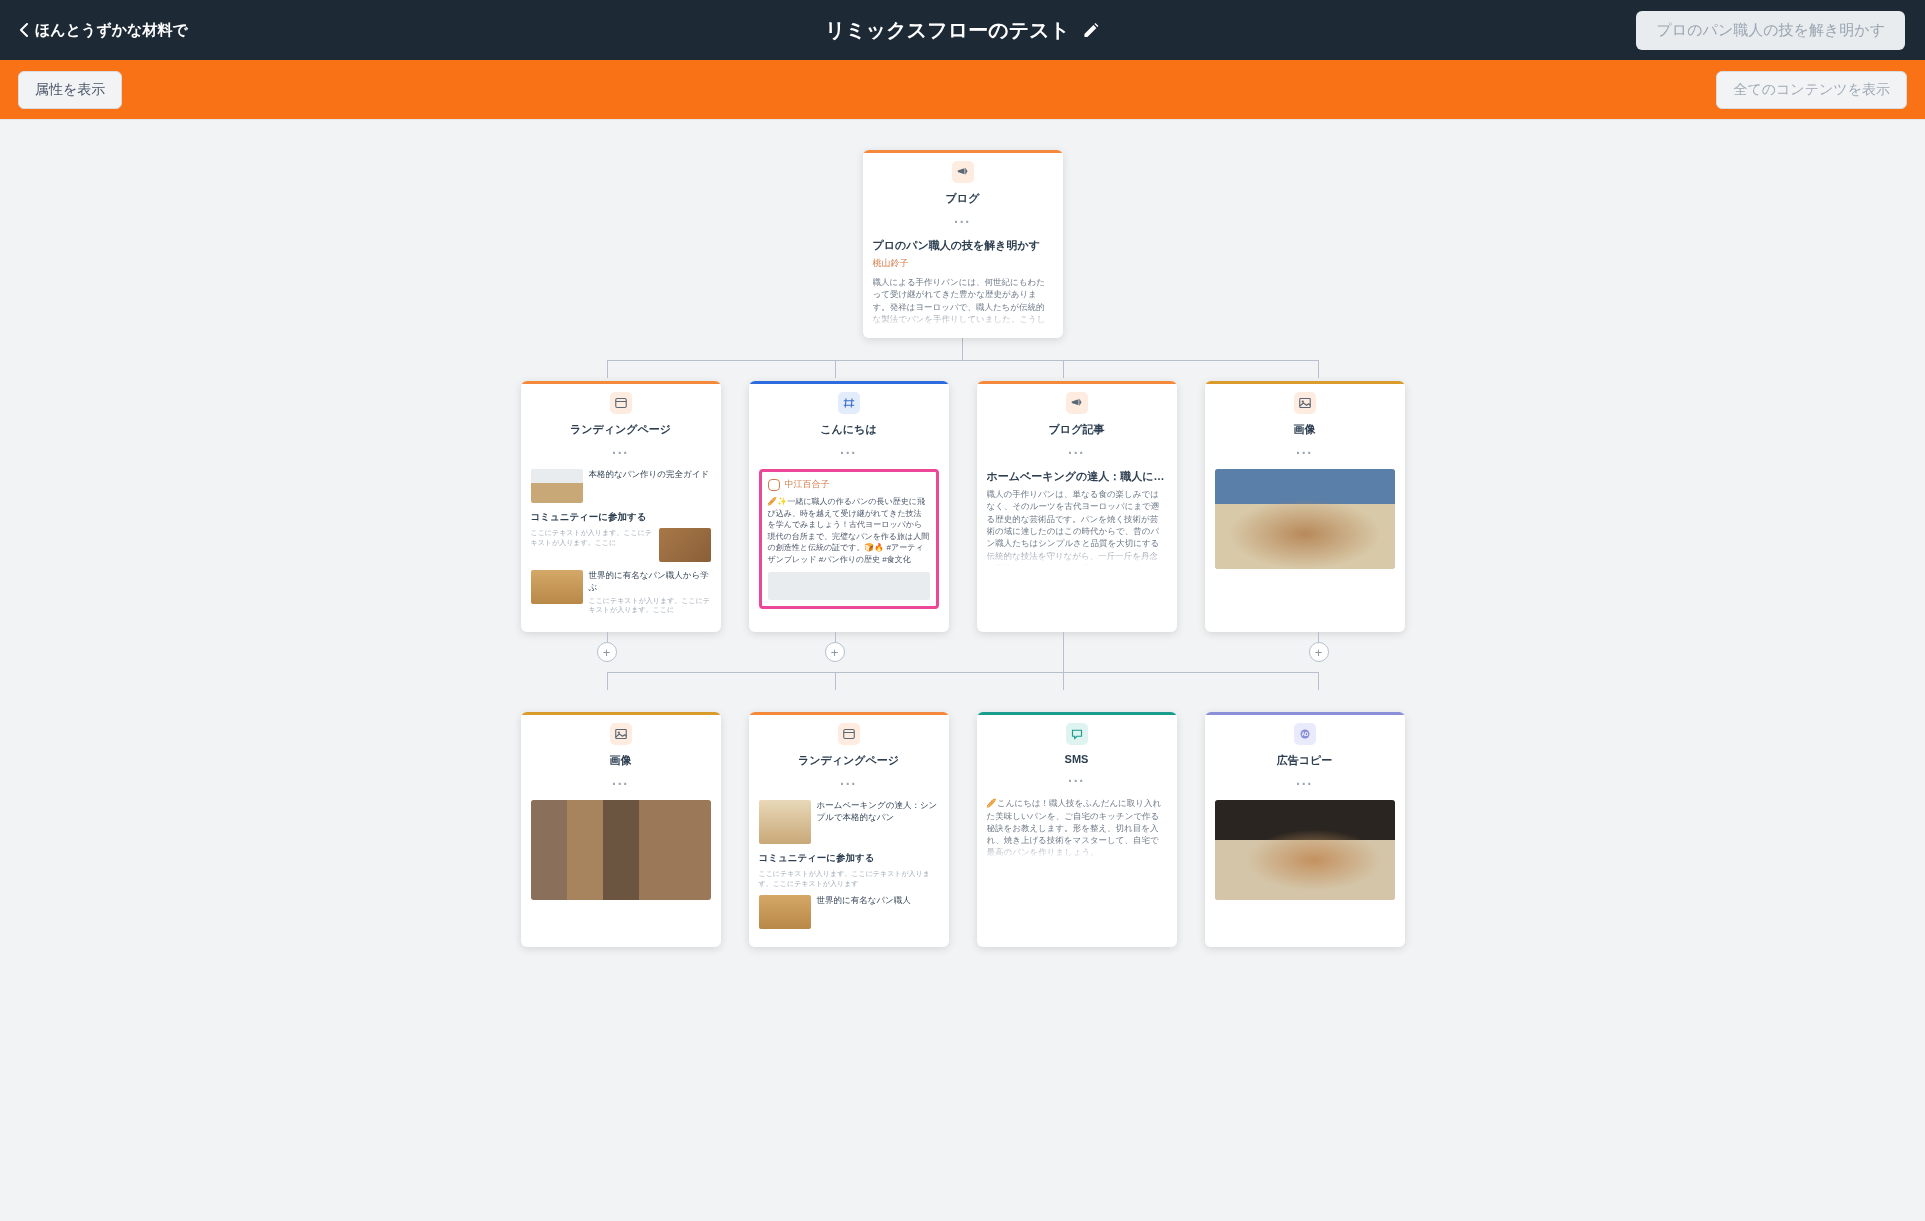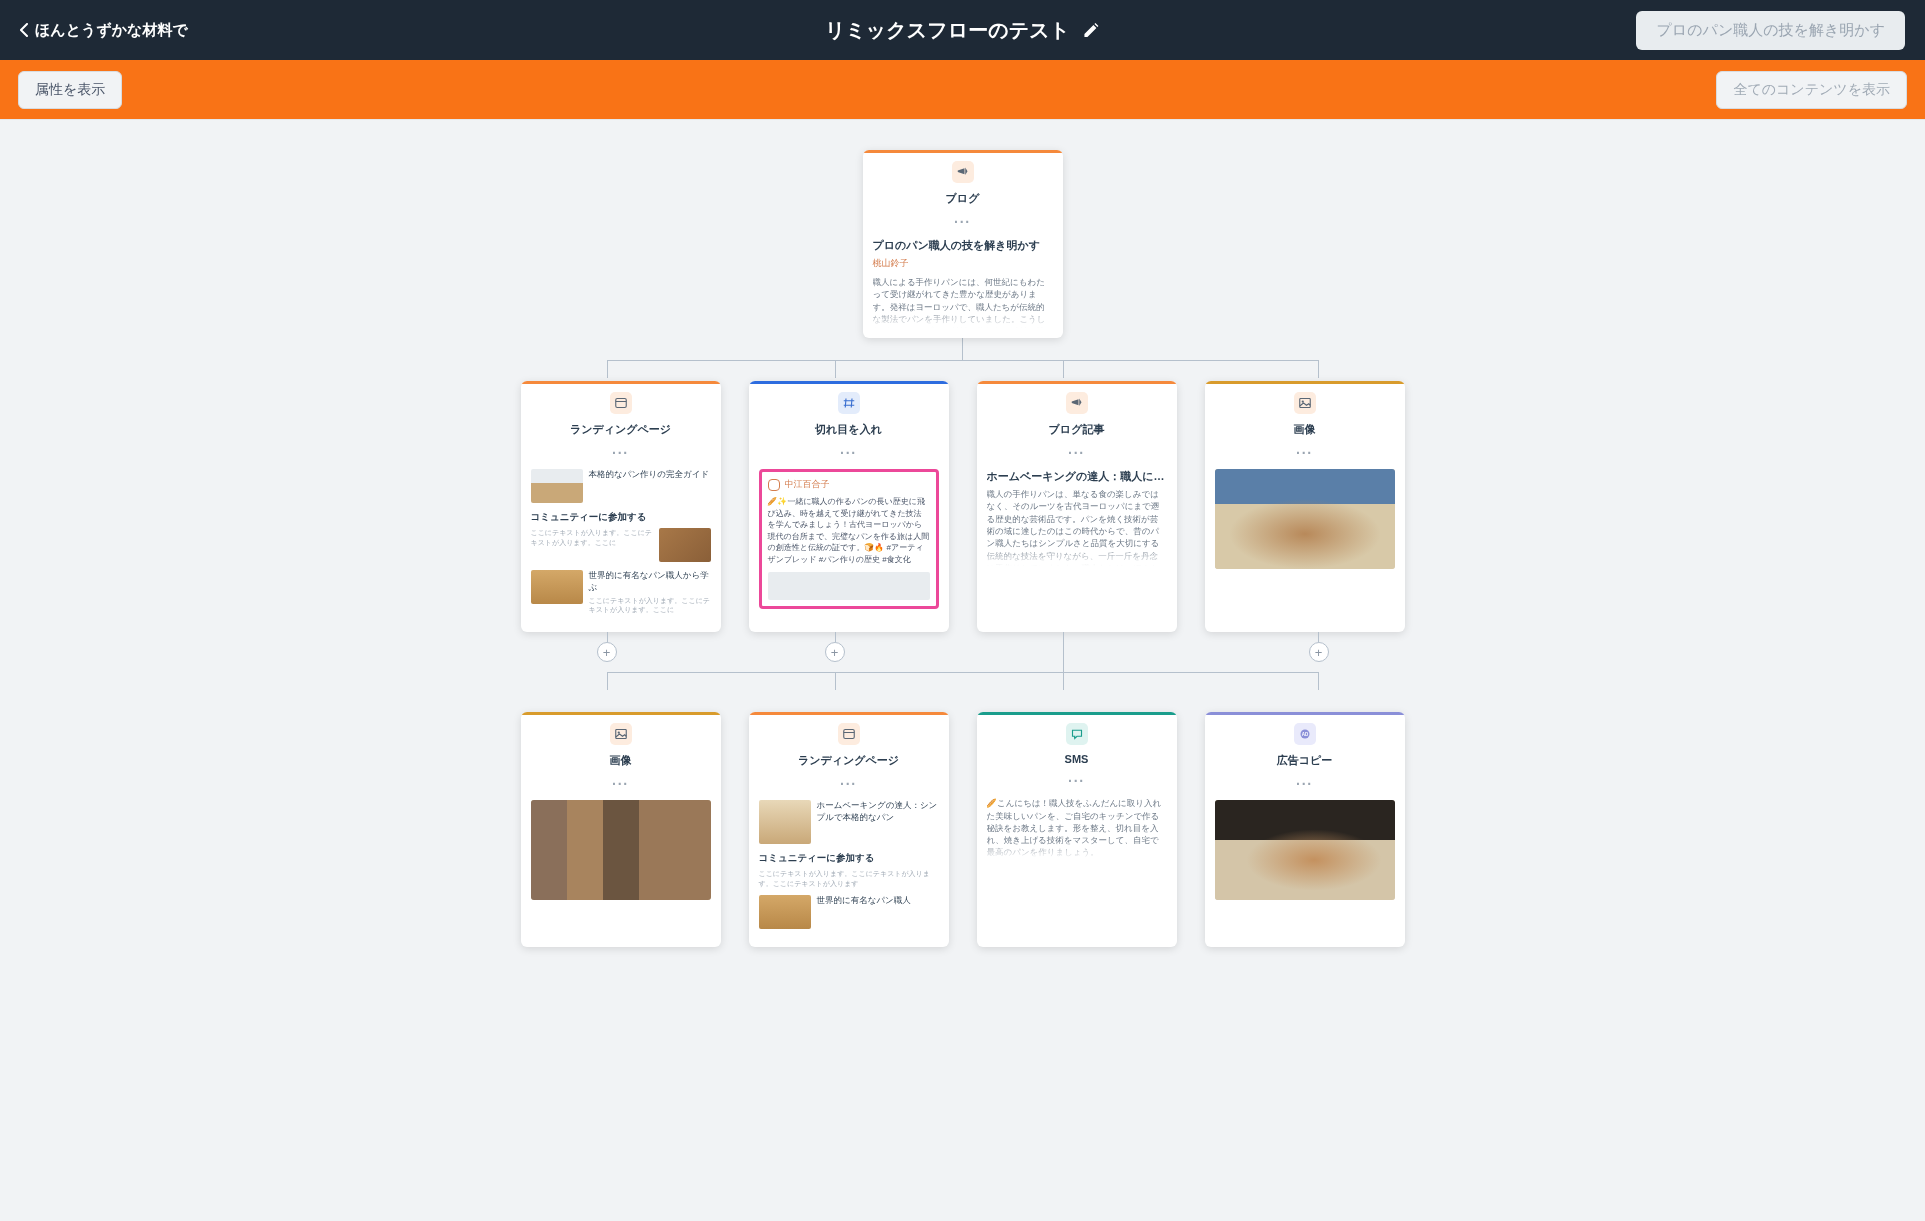--- a/index.html
+++ b/index.html
@@ -168,21 +168,21 @@
       </div>
 
       <div class="card">
         <div class="card-stripe stripe-blue"></div>
         <div class="card-header">
           <div class="card-icon blue">
               <svg viewBox="0 0 16 16">
                 <path d="M4 2 L3 14 M12 2 L11 14 M1 5 H15 M1 11 H15" stroke="#3a6fd0" stroke-width="1.5" fill="none"></path>
               </svg>
             </div>
-          <span class="card-type">切れ目を入れ</span>
+          <span class="card-type">こんにちは</span>
           <span class="card-menu">···</span>
         </div>
         <div class="card-body">
           <div class="social-inner">
             <div class="social-user">
                 <div class="ig-icon"></div>
                 <span>中江百合子</span>
               </div>
             <div class="social-text">🥖✨一緒に職人の作るパンの長い歴史に飛び込み、時を越えて受け継がれてきた技法を学んでみましょう！古代ヨーロッパから現代の台所まで、完璧なパンを作る旅は人間の創造性と伝統の証です。🍞🔥 #アーティザンブレッド #パン作りの歴史 #食文化</div>
             <div class="social-img"></div>

